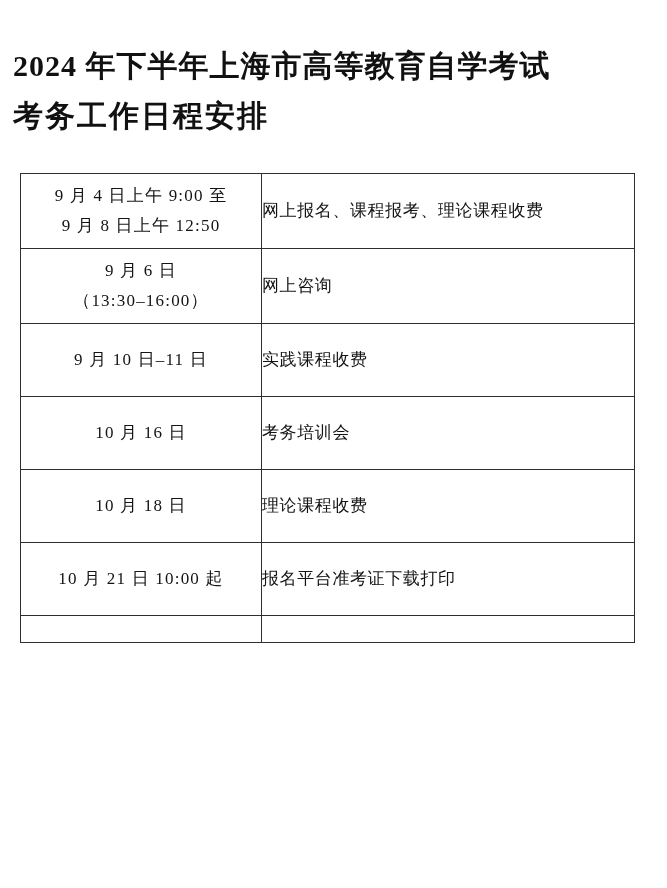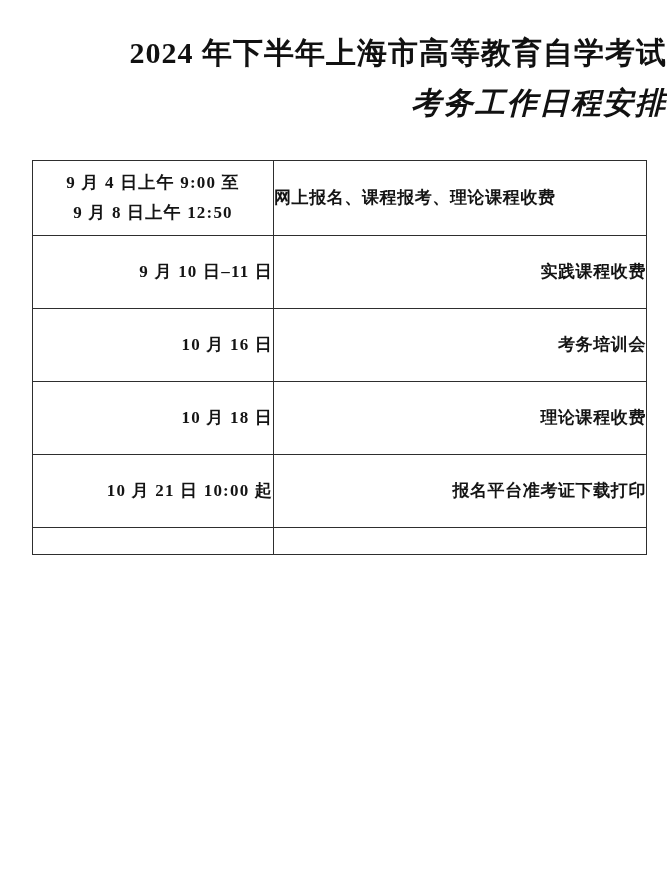--- a/index.html
+++ b/index.html
@@ -15,42 +15,40 @@
     overflow: hidden;
   }
   .page {
     position: relative;
     width: 667px;
     height: 888px;
     box-sizing: border-box;
     padding: 0;
   }
   .doc-title {
-    text-align: right;
+    text-align: left;
     font-family: "Liberation Serif", serif;
     font-weight: bold;
     font-size: 30px;
     line-height: 50px;
     letter-spacing: 1px;
     color: #111111;
-    margin: 0;
+    margin: 13px;
     padding-top: 28px;
   }
   .title-line {
     display: block;
     white-space: nowrap;
   }
   .title-line-2 {
     letter-spacing: 2px;
-    font-style: italic;
   }
   .schedule-wrap {
-    margin: 32px 32px 0 32px;
+    margin: 32px 32px 0 20px;
     width: 612px;
-    font-weight: bold;
   }
   table.schedule {
     border-collapse: collapse;
     width: 612px;
     table-layout: fixed;
   }
   table.schedule td {
     border: 1px solid #2e2e2e;
     font-size: 17px;
     color: #141414;
@@ -66,21 +64,21 @@
     line-height: 30px;
   }
   td.desc-cell {
     width: 372px;
     text-align: left;
     padding: 14px 10px 14px 14px;
     letter-spacing: 0.6px;
     line-height: 28px;
   }
   .row-tall td { height: 74px; }
-  .row-norm td { height: 72px; text-align: right; }
+  .row-norm td { height: 72px; }
   .date-sub {
     display: block;
   }
   .cut-row td {
     border-bottom: none;
     height: 26px;
   }
 </style>
 </head>
 <body>
@@ -97,20 +95,27 @@
       <tbody>
 
         <tr class="row-tall">
           <td class="date-cell">
             <span class="date-sub">9 月 4 日上午 9:00 至</span>
             <span class="date-sub">9 月 8 日上午 12:50</span>
           </td>
           <td class="desc-cell">网上报名、课程报考、理论课程收费</td>
         </tr>
 
+        <tr class="row-tall">
+          <td class="date-cell">
+            <span class="date-sub">9 月 6 日</span>
+            <span class="date-sub">（13:30–16:00）</span>
+          </td>
+          <td class="desc-cell">网上咨询</td>
+        </tr>
 
         <tr class="row-norm">
           <td class="date-cell">
             <span class="date-sub">9 月 10 日–11 日</span>
           </td>
           <td class="desc-cell">实践课程收费</td>
         </tr>
 
 
         <tr class="row-norm">

